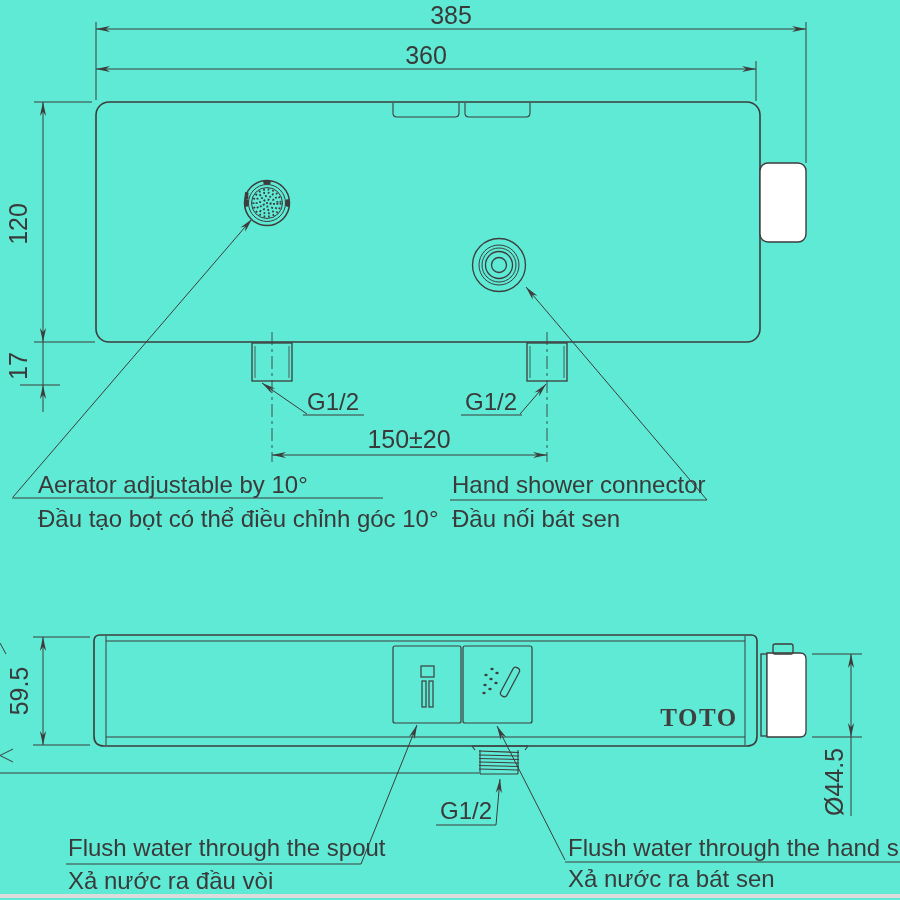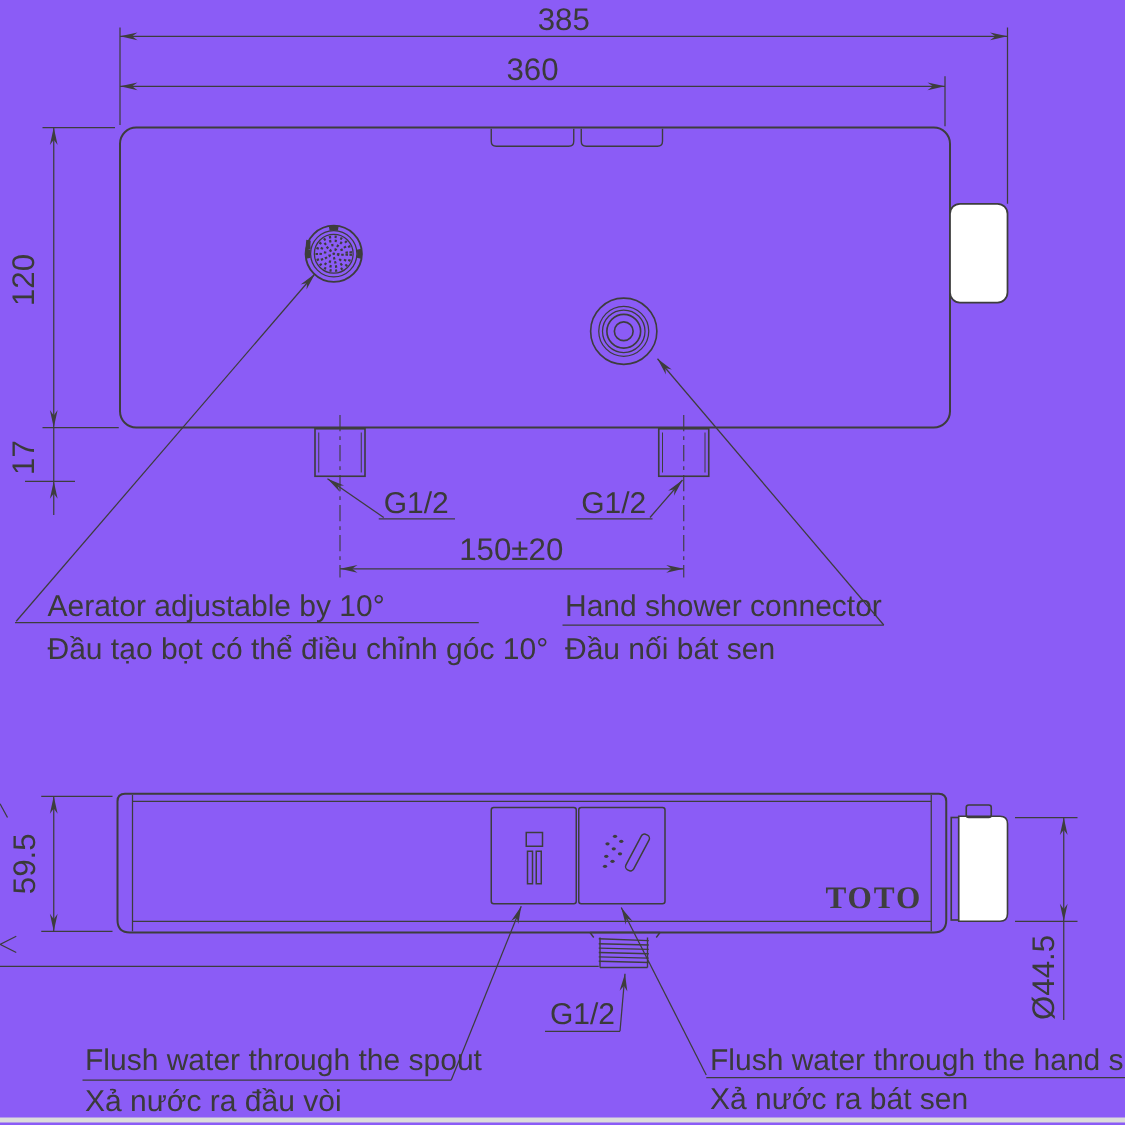--- a/index.html
+++ b/index.html
@@ -1,16 +1,16 @@
 <!DOCTYPE html>
 <html><head>
 <meta charset="utf-8">
 <style>
   html,body{margin:0;padding:0;background:#ffffff;}
-  .stage{position:relative;width:900px;height:900px;background:#8b5cf6;overflow:hidden;
+  .stage{position:relative;width:900px;height:900px;background:#5eead4;overflow:hidden;
          font-family:"Liberation Sans","DejaVu Sans",sans-serif;}
   svg{display:block}
   text{fill:#3a3a3a}
   .dim-num{font-size:25px;}
   .lbl{font-size:24px;}
   .brand{font-family:"Liberation Serif","DejaVu Serif",serif;font-weight:bold;font-size:25px;letter-spacing:1.5px;fill:#3f3f3f;}
 </style>
 </head>
 <body>
 

